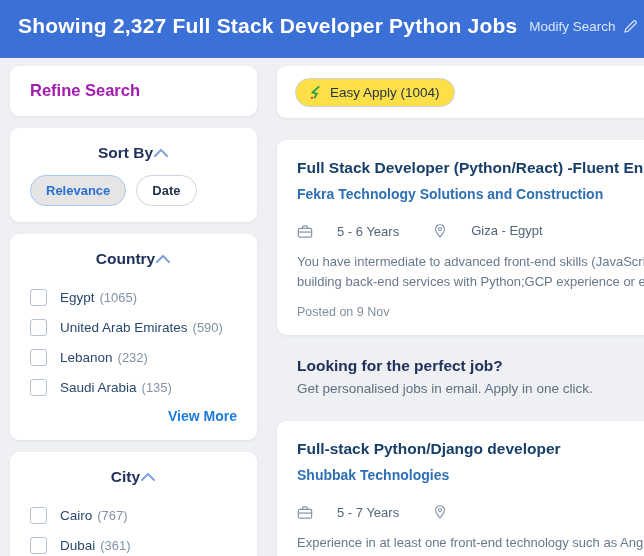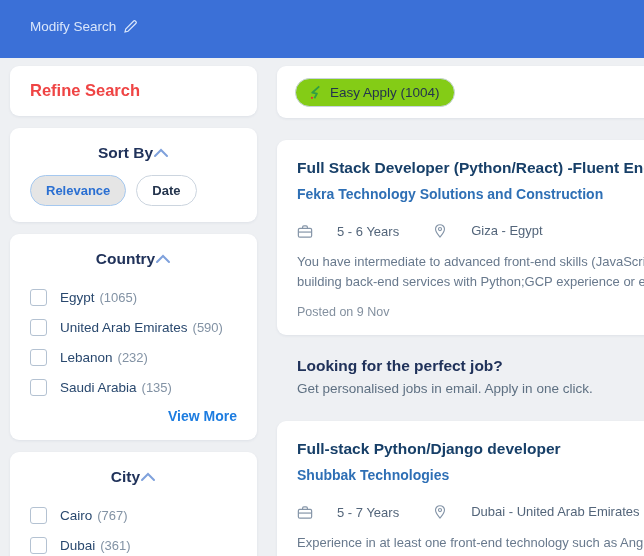--- a/index.html
+++ b/index.html
@@ -27,21 +27,21 @@
   }
   
   .sidebar { position:absolute; top:66px; left:10px; width:247px; }
   .main    { position:absolute; top:66px; left:277px; width:520px; }
   .card {
     background:#fff; border-radius:9px;
     box-shadow:0 1px 3px rgba(20,40,80,.07);
   }
   
   .refine-card { padding:15px 20px 16px; }
-  .refine-title { font-size:16.5px; font-weight:700; color:#ef4444; }
+  .refine-title { font-size:16.5px; font-weight:700; color:#a21caf; }
   .filter-card { margin-top:12px; padding:16px 20px 16px; }
   .filter-head { display:flex; align-items:center; justify-content:center; }
   .filter-title { font-size:15.5px; font-weight:700; color:#20325a; }
   .chev { display:block; cursor:pointer; }
   .chips { display:flex; gap:10px; margin-top:13px; }
   .chip {
     font-size:13px; font-weight:700; padding:7px 15px;
     border-radius:17px; border:1px solid #ccd5df;
     background:#fff; color:#24344d; cursor:pointer; white-space:nowrap;
   }
@@ -60,21 +60,21 @@
     text-decoration:none; cursor:pointer;
   }
   
   .easybar {
     height:52px; display:flex; align-items:center;
     padding:0 10px 0 18px; position:relative;
   }
   .easy-chip {
     display:inline-flex; align-items:center; gap:7px;
     border:1px solid #c8d3de; border-radius:16px;
-    padding:6px 14px 6px 12px; background:#84cc16; cursor:pointer;
+    padding:6px 14px 6px 12px; background:#fde047; cursor:pointer;
   }
   .easy-chip span { font-size:13.5px; color:#24344d; }
   .job-card { margin-top:22px; padding:19px 20px 16px; }
   .job-card.second { margin-top:25px; height:220px; }
   .job-title {
     font-size:15.5px; font-weight:700; color:#173f68;
     white-space:nowrap; cursor:pointer;
   }
   .job-company {
     margin-top:9px; font-size:14px; font-weight:700; color:#2e6fb5;
@@ -88,20 +88,21 @@
   .desc-line { font-size:13px; color:#68798d; line-height:20px; white-space:nowrap; }
   .posted { margin-top:13px; font-size:12.5px; color:#83909f; }
   .banner { margin-top:22px; padding-left:20px; }
   .banner-title { font-size:15.5px; font-weight:700; color:#20325a; }
   .banner-sub { margin-top:6px; font-size:13.5px; color:#5e7082; }
 </style>
 </head>
 <body>
 
 <div class="header">
+  <div class="header-title">Showing 2,327 Full Stack Developer Python Jobs</div>
   <div class="modify-search">
     <span>Modify Search</span>
     <span style="display:flex;">
       <svg width="17" height="17" viewBox="0 0 20 20">
           <path d="M3.5 16.5 L4.4 12.9 L13.8 3.5 a1.3 1.3 0 0 1 1.8 0 l0.9 0.9 a1.3 1.3 0 0 1 0 1.8 L7.1 15.6 Z" fill="none" stroke="#d9e6fb" stroke-width="1.4"></path>
         </svg>
     </span>
   </div>
 </div>
 
@@ -250,21 +251,20 @@
         </span>
         <span class="meta-text">5 - 7 Years</span>
       </div>
       <div class="meta-item">
         <span style="display:flex;">
           <svg width="14" height="16" viewBox="0 0 20 22" fill="none" stroke="#8595a8" stroke-width="1.6">
               <path d="M10 2 C6.2 2 3.6 4.9 3.6 8.2 C3.6 12.4 10 19.6 10 19.6 S16.4 12.4 16.4 8.2 C16.4 4.9 13.8 2 10 2 Z"></path>
               <circle cx="10" cy="8.2" r="2.2"></circle>
             </svg>
         </span>
-        <span class="meta-text">Dubai - United Arab Emirates</span>
       </div>
     </div>
     <div class="job-desc">
       <div class="desc-line">Experience in at least one front-end technology such as Angular, or Reac</div>
       <div class="desc-line">Full-stack Python/Django developer based in UAE with at least 5 years of</div>
     </div>
   </div>
 
 </div>
 

